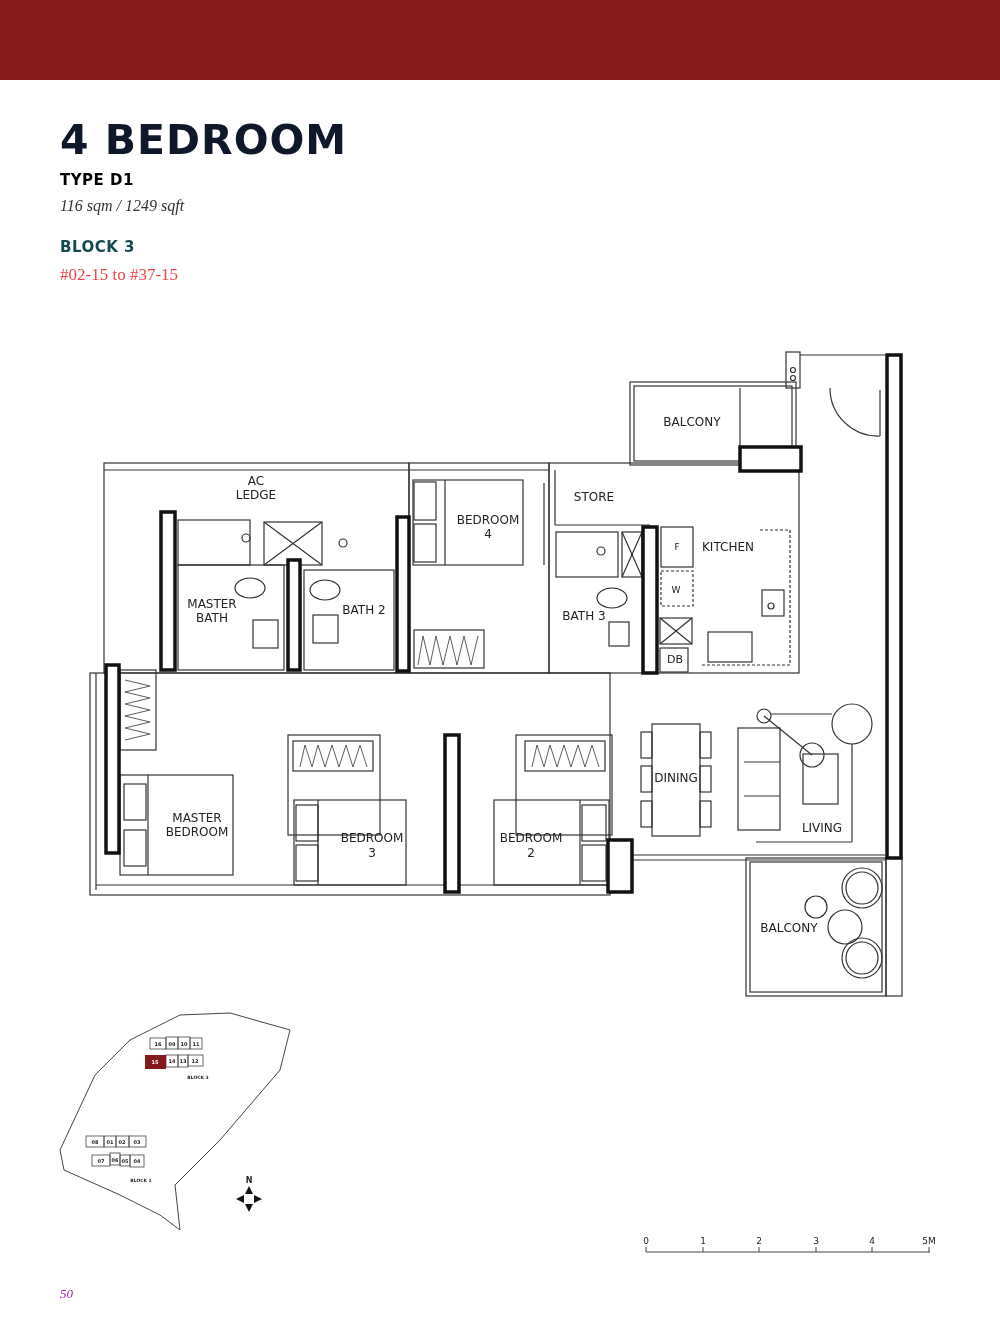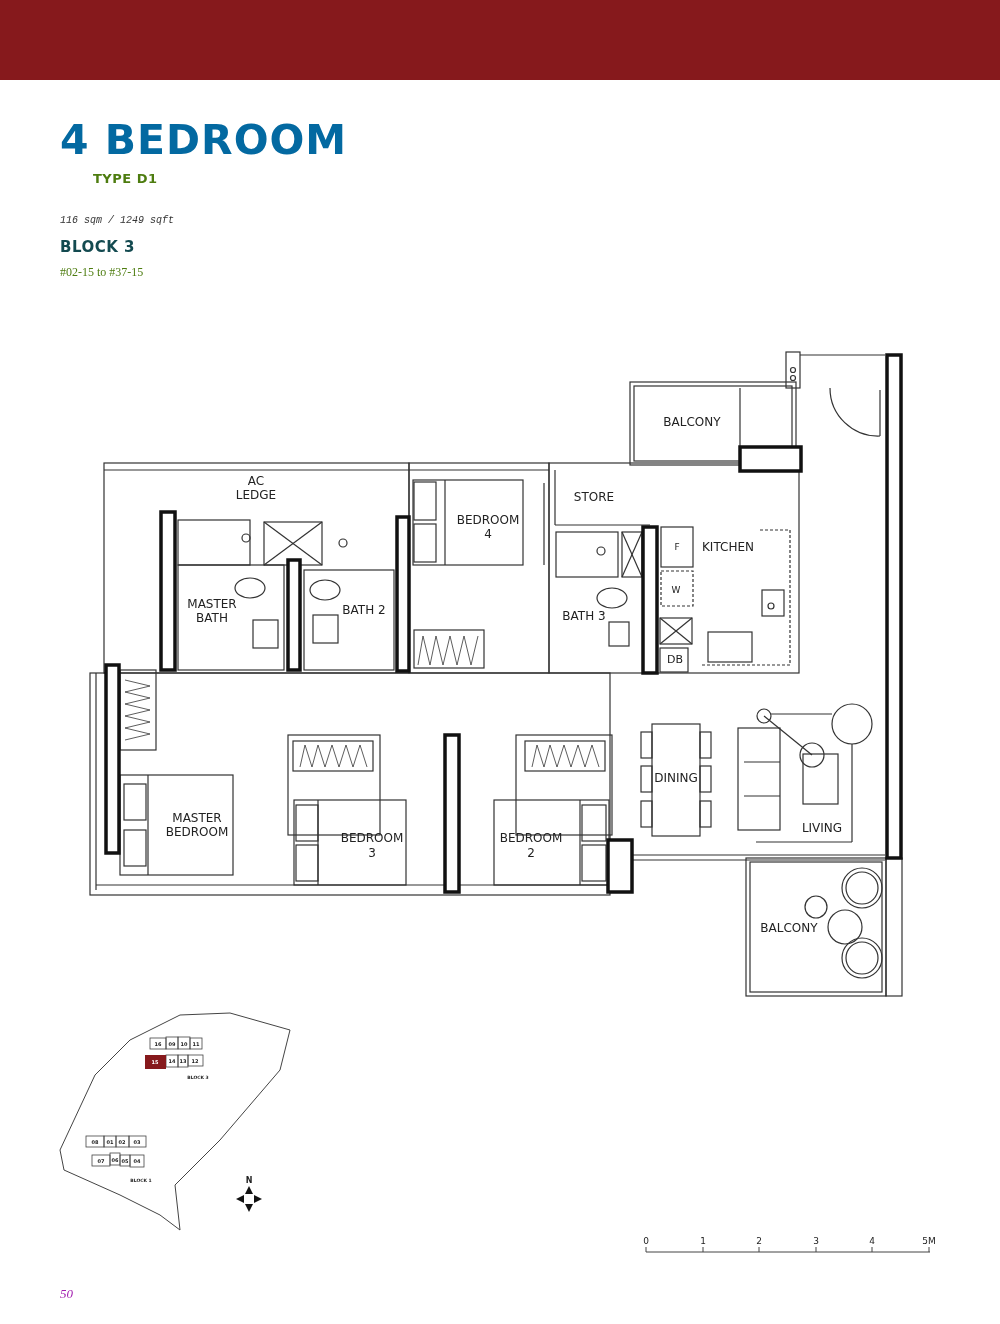--- a/index.html
+++ b/index.html
@@ -1,22 +1,22 @@
 <!DOCTYPE html>
 <html><head>
 <meta charset="utf-8">
 <style>
   html, body { margin: 0; padding: 0; background: #ffffff; }
   body { width: 1000px; height: 1324px; position: relative; overflow: hidden; font-family: "DejaVu Sans", sans-serif; }
   .topband { position: absolute; left: 0; top: 0; width: 1000px; height: 80px; background: #86191c; }
-  .title { position: absolute; left: 60px; top: 116px; font-family: "DejaVu Sans", sans-serif; font-weight: bold; font-size: 41px; letter-spacing: 1px; color: #0369a1; margin: 0; }
-  .type { position: absolute; left: 60px; top: 171px; font-weight: bold; font-size: 13px; color: #4d7c0f; letter-spacing: 0.5px; margin-left: 33px; }
-  .area { position: absolute; left: 60px; top: 197px; font-family: Liberation Mono, monospace; font-style: italic; font-size: 10px; color: #333; margin-top: 18px; }
+  .title { position: absolute; left: 60px; top: 116px; font-family: "DejaVu Sans", sans-serif; font-weight: bold; font-size: 41px; letter-spacing: 1px; color: #0f172a; margin: 0; }
+  .type { position: absolute; left: 60px; top: 171px; font-weight: bold; font-size: 15px; color: #000000; letter-spacing: 0.5px; }
+  .area { position: absolute; left: 60px; top: 197px; font-family: Liberation Serif, serif; font-style: italic; font-size: 16px; color: #333; }
   .block { position: absolute; left: 60px; top: 238px; font-weight: bold; font-size: 15px; color: #134a50; letter-spacing: 0.5px; }
-  .units { position: absolute; left: 60px; top: 265px; font-family: "Liberation Serif", serif; font-size: 12px; color: #4d7c0f; }
+  .units { position: absolute; left: 60px; top: 265px; font-family: "Liberation Serif", serif; font-size: 17px; color: #ef4444; }
   .pageno { position: absolute; left: 60px; top: 1286px; font-family: "Liberation Serif", serif; font-style: italic; font-size: 13px; color: #a21caf; }
   svg text { font-family: "DejaVu Sans", sans-serif; fill: #222; }
   .plan { position: absolute; left: 0; top: 0; }
 </style>
 </head>
 <body>
 
 <div class="topband"></div>
 
 <h1 class="title">4 BEDROOM</h1>

